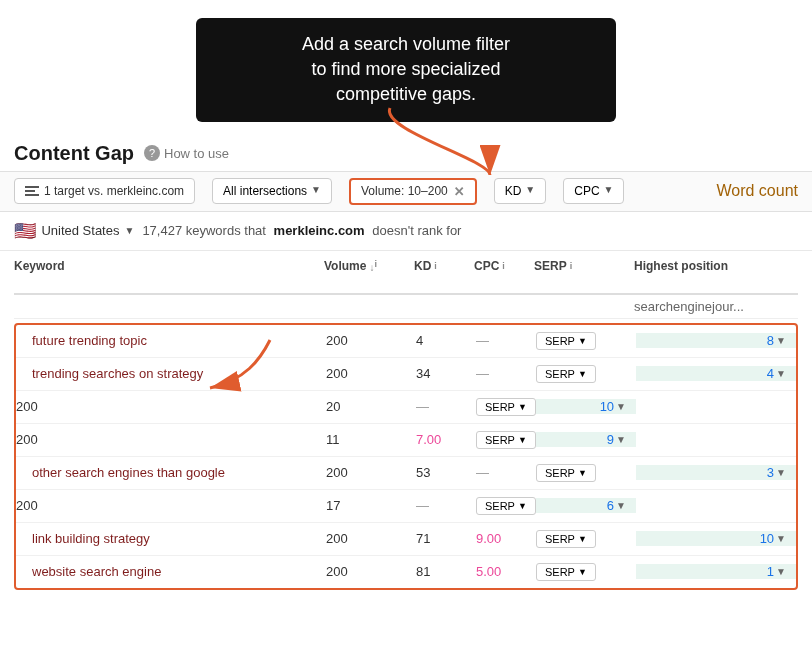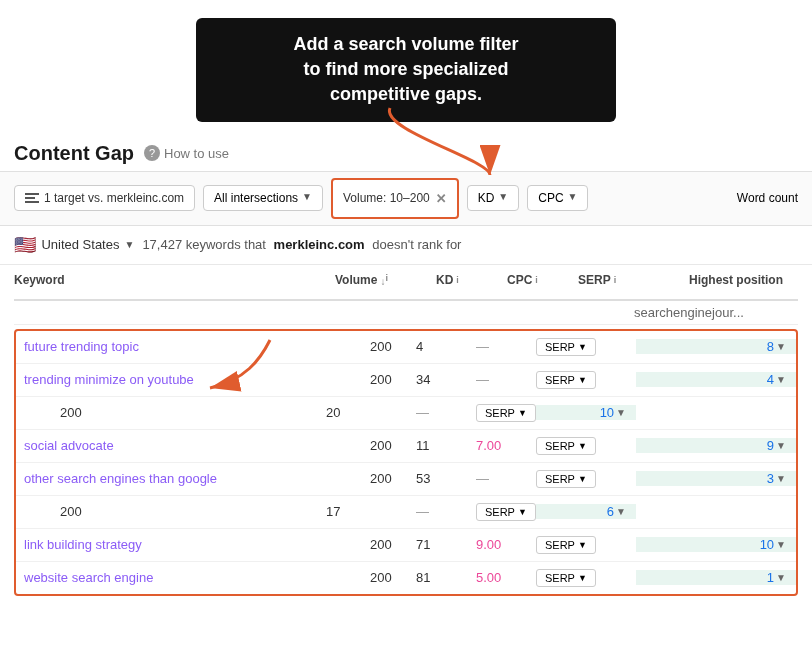--- a/index.html
+++ b/index.html
@@ -2,21 +2,21 @@
 <html><head>
   <meta charset="utf-8">
   <style>
     * { box-sizing: border-box; margin: 0; padding: 0; }
     body { font-family: Arial, sans-serif; font-size: 13px; background: #fff; color: #333; width: 812px; min-height: 660px; overflow-x: hidden; }
 
     .tooltip-box {
       background: #111;
       color: #fff;
       font-size: 18px;
-      font-weight: bold;
+      font-weight: normal;
       text-align: center;
       padding: 14px 20px;
       border-radius: 6px;
       margin: 10px auto;
       width: 420px;
       line-height: 1.4;
     }
 
     .page-header {
       padding: 10px 25px 6px 14px;
@@ -49,21 +49,21 @@
       font-size: 11px;
       display: flex;
       align-items: center;
       justify-content: center;
     }
 
     .filter-bar {
       display: flex;
       align-items: center;
       padding: 6px 14px;
-      gap: 8px;
+      gap: 17px;
       border-top: 1px solid #e0e0e0;
       border-bottom: 1px solid #e0e0e0;
       background: #fafafa;
       flex-wrap: wrap;
     }
 
     .filter-btn {
       display: flex;
       align-items: center;
       gap: 5px;
@@ -88,21 +88,21 @@
       background: #555;
     }
 
     .filter-btn .lines-icon span:nth-child(1) { width: 14px; }
     .filter-btn .lines-icon span:nth-child(2) { width: 10px; }
     .filter-btn .lines-icon span:nth-child(3) { width: 14px; }
 
     .volume-filter {
       display: flex;
       align-items: center;
-      padding: 11px 10px;
+      padding: 4px 10px;
       border: 2px solid #e05c2e;
       border-radius: 4px;
       background: #fff;
       font-size: 12px;
       color: #333;
       gap: 6px;
       position: relative;
     }
 
     .volume-filter .close-x {
@@ -120,22 +120,22 @@
       border: 1px solid #ccc;
       border-radius: 4px;
       background: #fff;
       cursor: pointer;
       font-size: 12px;
     }
 
     .dropdown-btn .caret { font-size: 10px; color: #555; }
 
     .word-count-label {
-      font-size: 12px;
-      color: #000000;
+      font-size: 16px;
+      color: #a16207;
       margin-left: auto;
     }
 
     .region-bar {
       display: flex;
       align-items: center;
       padding: 8px 14px;
       gap: 8px;
       font-size: 13px;
       border-bottom: 1px solid #e8e8e8;
@@ -163,26 +163,25 @@
     }
 
     .table-container {
       padding: 0 14px;
       position: relative;
     }
 
     .table-header {
       display: grid;
       grid-template-columns: 310px 90px 60px 60px 100px 1fr;
-      padding: 8px 0 12px 0;
+      padding: 8px 0 20px 0;
       border-bottom: 2px solid #ddd;
       font-weight: bold;
       font-size: 12px;
       color: #444;
-      gap: 11px;
     }
 
     .table-header .col-label {
       display: flex;
       align-items: center;
       gap: 3px;
     }
 
     .table-header .col-label sup {
       font-size: 9px;
@@ -217,27 +216,27 @@
       grid-template-columns: 310px 90px 60px 60px 100px 1fr;
       padding: 7px 0;
       border-bottom: 1px solid #f0f0f0;
       align-items: center;
       font-size: 13px;
     }
 
     .table-row:last-child { border-bottom: none; }
 
     .keyword-cell {
-      color: #8b5cf6;
-      cursor: pointer;
-      font-size: 13px;
-      padding-left: 8px;
-    }
-
-    .volume-cell { color: #333; margin-left: 44px; }
+      color: #7f1d1d;
+      cursor: pointer;
+      font-size: 13px;
+      padding-left: 16px;
+    }
+
+    .volume-cell { color: #333; }
     .kd-cell { color: #333; }
     .cpc-cell { color: #ec4899; }
 
     .serp-btn {
       display: flex;
       align-items: center;
       gap: 3px;
       padding: 2px 8px;
       border: 1px solid #ccc;
       border-radius: 3px;
@@ -376,21 +375,21 @@
       <div class="cpc-cell dash-cell">—</div>
       <div>
         <button class="serp-btn">
           SERP <span class="caret">▼</span>
         </button>
       </div>
       <div class="highest-pos">8 <span class="caret">▼</span></div>
     </div>
 
     <div class="table-row">
-      <div class="keyword-cell">trending minimize on youtube</div>
+      <div class="keyword-cell">trending searches on strategy</div>
       <div class="volume-cell">200</div>
       <div class="kd-cell">34</div>
       <div class="cpc-cell dash-cell">—</div>
       <div>
         <button class="serp-btn">
           SERP <span class="caret">▼</span>
         </button>
       </div>
       <div class="highest-pos">4 <span class="caret">▼</span></div>
     </div>
@@ -401,21 +400,20 @@
       <div class="cpc-cell dash-cell">—</div>
       <div>
         <button class="serp-btn">
           SERP <span class="caret">▼</span>
         </button>
       </div>
       <div class="highest-pos">10 <span class="caret">▼</span></div>
     </div>
 
     <div class="table-row">
-      <div class="keyword-cell">social advocate</div>
       <div class="volume-cell">200</div>
       <div class="kd-cell">11</div>
       <div class="cpc-cell">7.00</div>
       <div>
         <button class="serp-btn">
           SERP <span class="caret">▼</span>
         </button>
       </div>
       <div class="highest-pos">9 <span class="caret">▼</span></div>
     </div>

